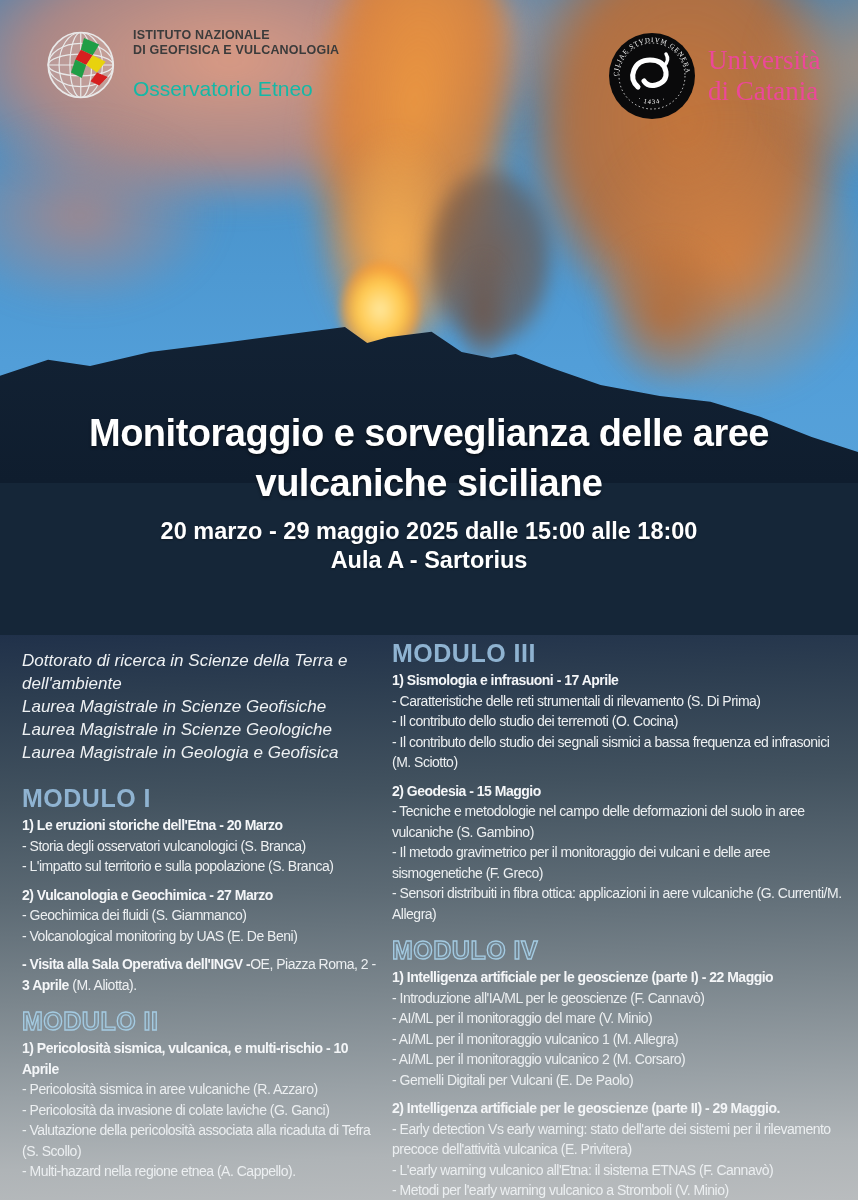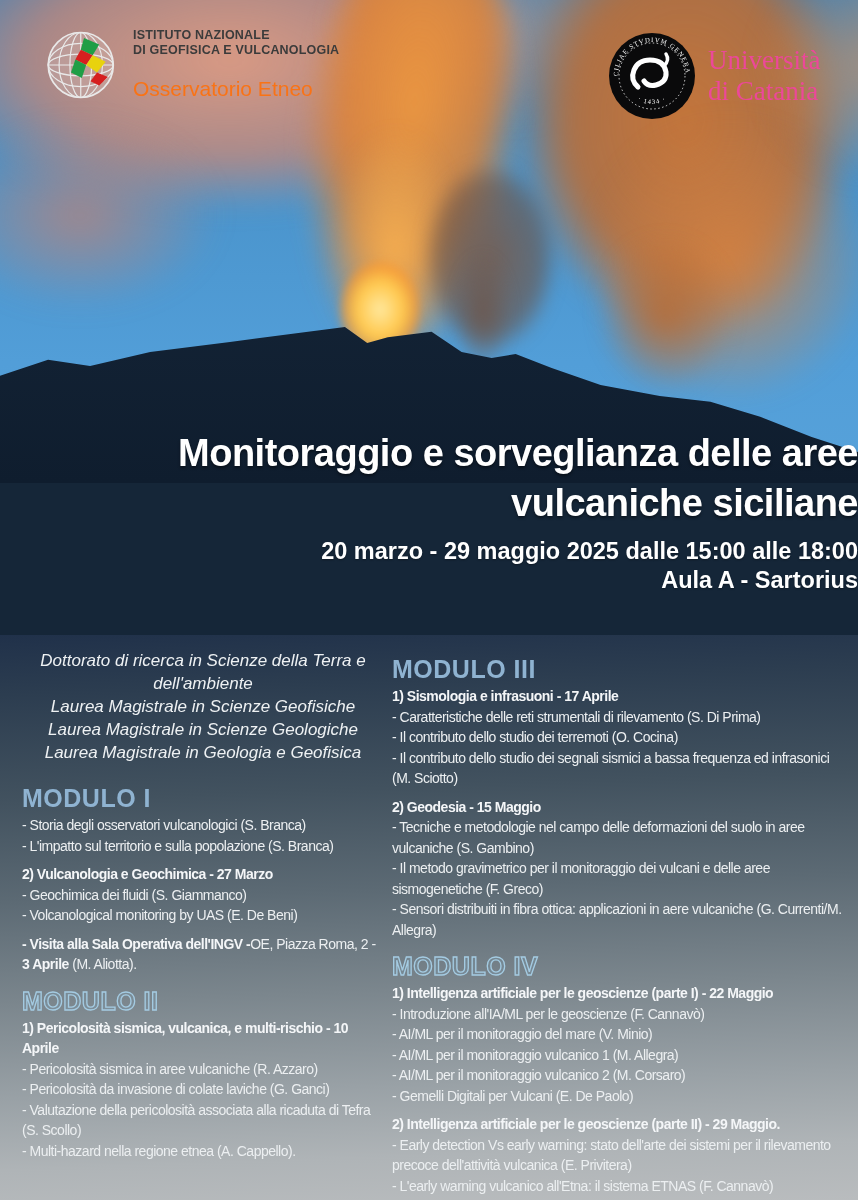--- a/index.html
+++ b/index.html
@@ -39,47 +39,47 @@
     background:linear-gradient(180deg,#1c3045 0%,#152639 40%,#0f1d2e 100%);
     clip-path:polygon(0% 77.8%,5.6% 74.5%,10.5% 75.8%,17.5% 72.9%,26.8% 70.8%,35% 68.9%,
       40.2% 67.7%,42.8% 71%,45.2% 69.8%,50.3% 68.7%,53.8% 72.9%,57.3% 74.1%,60.1% 73.3%,
       64.3% 76.2%,70% 79.7%,76.9% 82%,82.8% 83.2%,88.6% 86.3%,94.6% 90.5%,100% 93.6%,
       100% 100%,0% 100%);}
 
   
   .ingv{position:absolute;left:45px;top:28px;display:flex;align-items:center;z-index:6;}
   .ingv-text{margin-left:10px;color:#3b3b3b;}
   .ingv-line{font-size:12.5px;font-weight:bold;letter-spacing:.2px;line-height:15px;}
-  .ingv-sub{font-size:21px;line-height:26px;color:#f97316;margin-top:18px;}
+  .ingv-sub{font-size:21px;line-height:26px;color:#14b8a6;margin-top:18px;}
   .unict{position:absolute;left:608px;top:32px;display:flex;align-items:center;z-index:6;}
   .unict-name{margin-left:12px;font-family:"Liberation Serif",serif;color:#ec4899;
               font-size:27px;line-height:31px;font-weight:500;}
 
   
-  .title-wrap{position:absolute;left:0;top:428px;width:100%;text-align:right;z-index:5;}
+  .title-wrap{position:absolute;left:0;top:408px;width:100%;text-align:center;z-index:5;}
   .poster-title{margin:0;color:#fff;font-size:38px;line-height:50px;font-weight:bold;
     letter-spacing:-.5px;text-shadow:0 2px 3px rgba(0,0,0,.45);}
   .poster-title span{display:block;}
   .subtitle{margin:9px 0 0;color:#fff;font-weight:bold;font-size:23.5px;line-height:29px;
     text-shadow:0 1px 2px rgba(0,0,0,.35);}
   .subtitle p{margin:0;}
 
   
   .body{position:absolute;top:635px;left:0;width:858px;height:565px;box-sizing:border-box;
     padding:4px 11px 0 22px;
     background:linear-gradient(178deg,#20314a 0%,#2c3d50 10%,#42525f 28%,#5c6a74 45%,
       #7b868d 62%,#99a1a6 78%,#afb4b7 90%,#b9bcbe 100%);}
   .cols{display:flex;gap:8px;}
   .col-left{width:362px;flex:0 0 362px;}
   .col-right{width:455px;flex:0 0 455px;}
-  .programs{margin-top:10px;text-align:center;}
+  .programs{margin-top:10px;}
   .program-line{margin:0;font-style:italic;color:#eef1f3;font-size:17px;line-height:23px;}
   .module{margin-top:16px;}
   .col-left .module:first-of-type{margin-top:20px;}
-  .col-right .module:first-of-type{margin-top:16px;}
+  .col-right .module:first-of-type{margin-top:0;}
   .col-right .module + .module{margin-top:12px;}
   .col-left .module + .module{margin-top:12px;}
   .mod-title{margin:0 0 3px;font-size:25px;line-height:28px;font-weight:bold;
     color:#8fb3d1;letter-spacing:.5px;}
   .mod-title.outline{color:rgba(130,170,200,.18);-webkit-text-stroke:1.3px #a4cbe2;}
   .mod-section{margin-top:8px;}
   .mod-section:first-of-type{margin-top:0;}
   .sec-heading,.item{margin:0;color:#eceff1;font-size:14px;line-height:20.5px;letter-spacing:-.5px;}
   .sec-heading{font-weight:bold;color:#f4f6f8;}
   .b{font-weight:bold;color:#f4f6f8;}
@@ -170,20 +170,21 @@
       <div class="col-left" id="col-left">
         <div class="programs" id="programs">
             <p class="program-line">Dottorato di ricerca in Scienze della Terra e dell'ambiente</p>
             <p class="program-line">Laurea Magistrale in Scienze Geofisiche</p>
             <p class="program-line">Laurea Magistrale in Scienze Geologiche</p>
             <p class="program-line">Laurea Magistrale in Geologia e Geofisica</p>
           </div>
       <section class="module">
             <h3 class="mod-title">MODULO I</h3>
             <div class="mod-section">
+              <p class="sec-heading"><span class="b">1) Le eruzioni storiche dell'Etna - 20 Marzo</span></p>
               <p class="item">- Storia degli osservatori vulcanologici (S. Branca)</p>
               <p class="item">- L'impatto sul territorio e sulla popolazione (S. Branca)</p>
             </div>
             <div class="mod-section">
               <p class="sec-heading"><span class="b">2) Vulcanologia e Geochimica - 27 Marzo</span></p>
               <p class="item">- Geochimica dei fluidi (S. Giammanco)</p>
               <p class="item">- Volcanological monitoring by UAS (E. De Beni)</p>
             </div>
             <div class="mod-section">
               <p class="item"><span class="b">- Visita alla Sala Operativa dell'INGV -</span><span>OE, Piazza Roma, 2 - </span><span class="b">3 Aprile</span><span> (M. Aliotta).</span></p>

